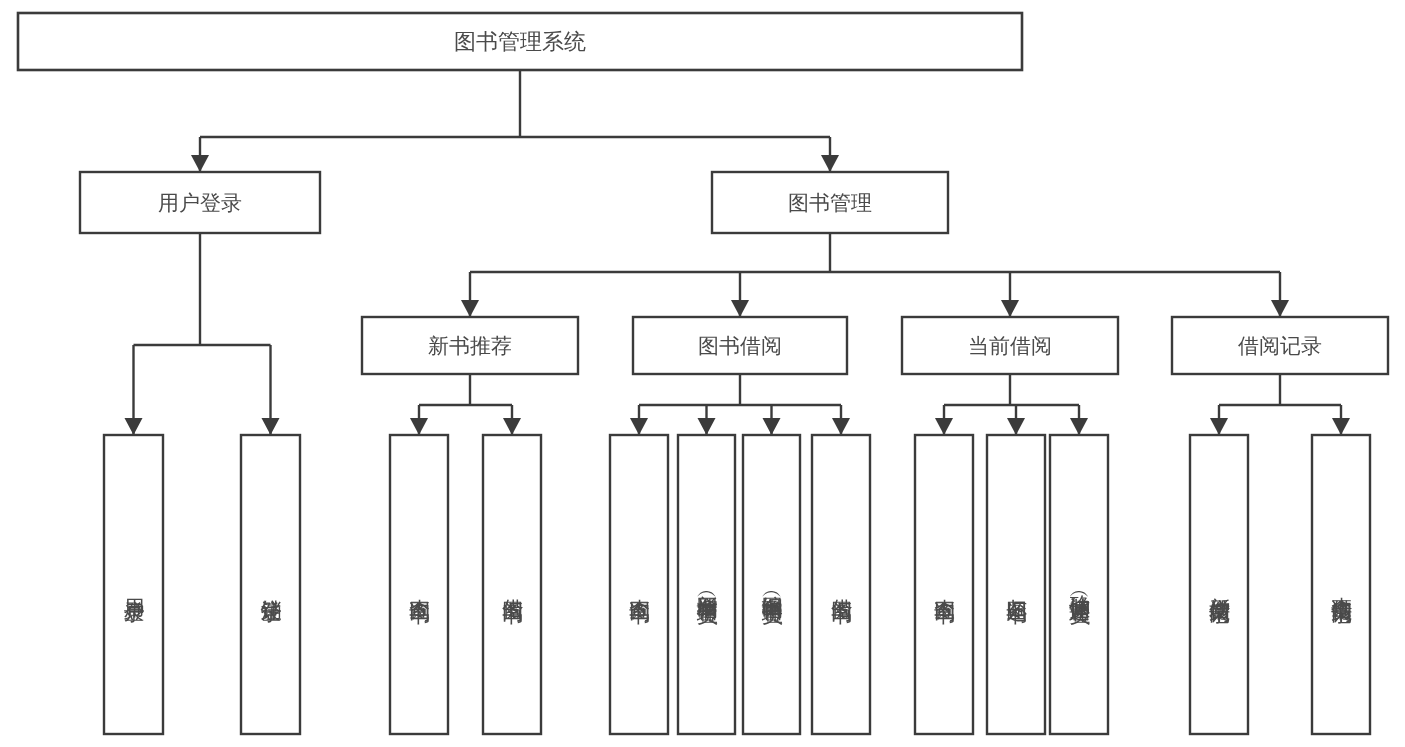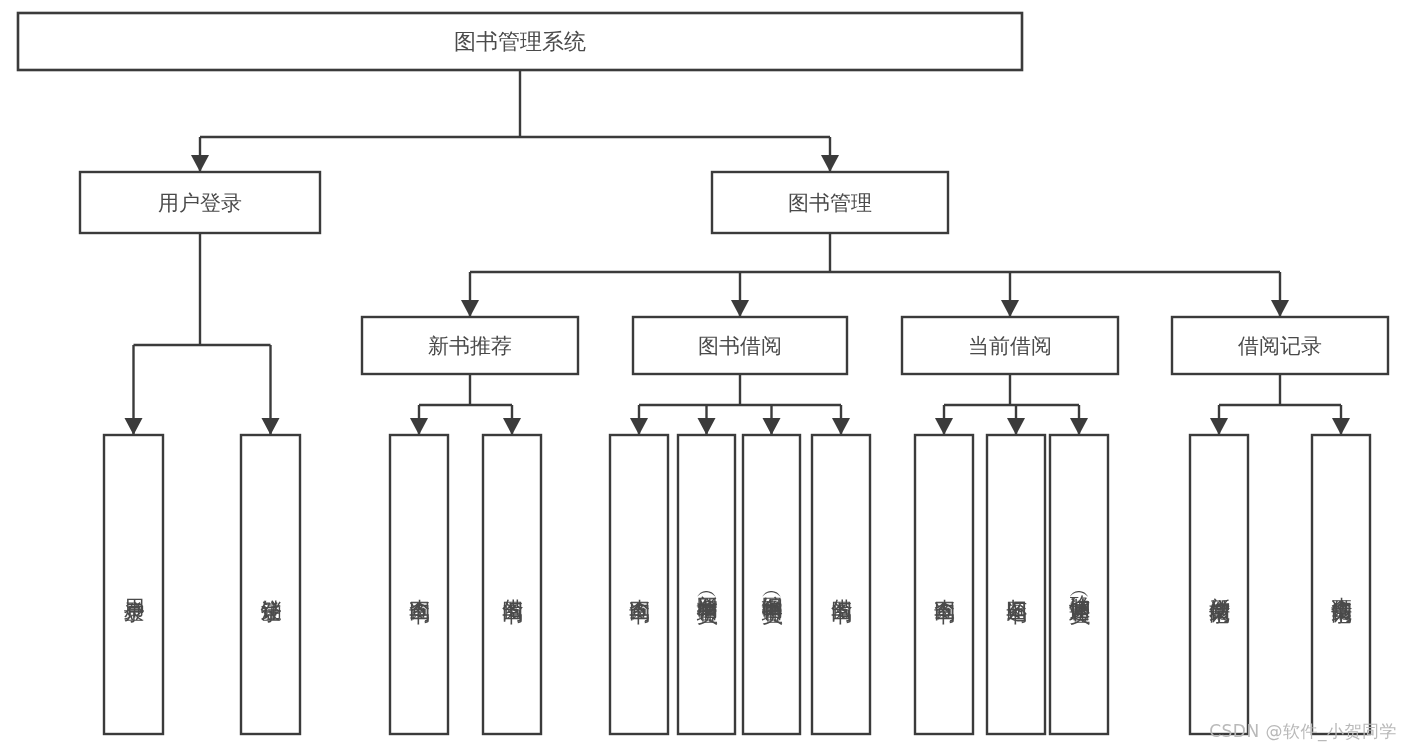--- a/index.html
+++ b/index.html
@@ -204,14 +204,13 @@
       <div class="leaf-label-wrap" style="left: 1050px; top: 435px; width: 58px; height: 299px;">
         <span class="leaf-label">确认归还（管理员）</span>
       </div>
       <div class="leaf-label-wrap" style="left: 1190px; top: 435px; width: 58px; height: 299px;">
         <span class="leaf-label">新增借阅记录</span>
       </div>
       <div class="leaf-label-wrap" style="left: 1312px; top: 435px; width: 58px; height: 299px;">
         <span class="leaf-label">查询借阅记录</span>
       </div>
     </div>
-  <div class="watermark">CSDN @软件_小贺同学</div>
 </div>
 
 </body></html>

